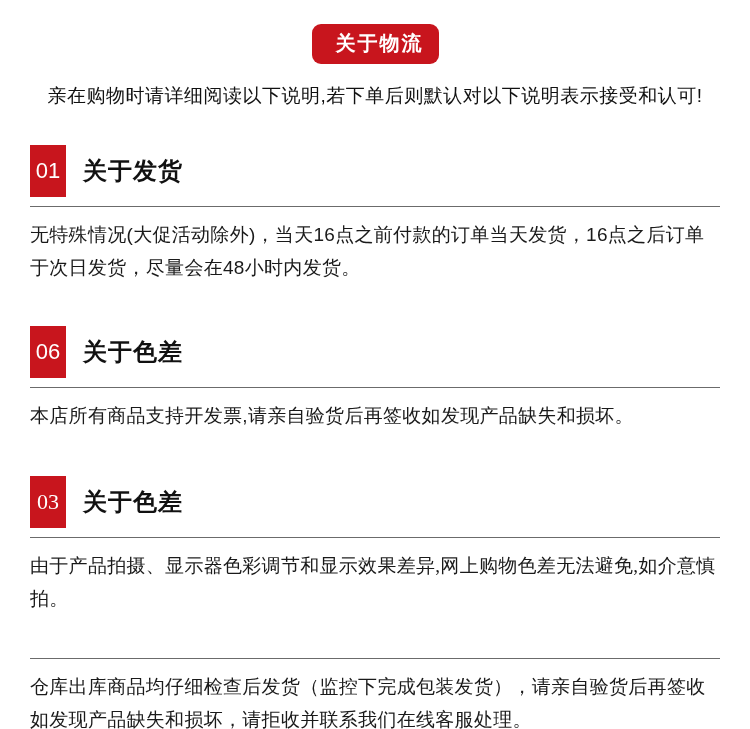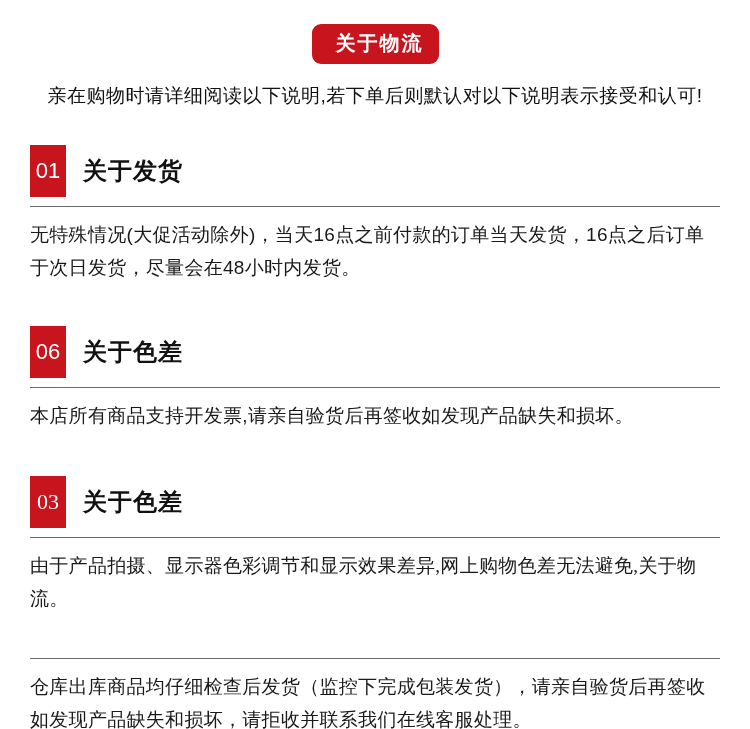--- a/index.html
+++ b/index.html
@@ -103,21 +103,21 @@
     <div class="divider"></div>
     <div class="section-body">本店所有商品支持开发票,请亲自验货后再签收如发现产品缺失和损坏。</div>
   </div>
 
   <div class="section section-3">
     <div class="section-header">
       <div class="num-badge">03</div>
       <div class="section-title">关于色差</div>
     </div>
     <div class="divider"></div>
-    <div class="section-body">由于产品拍摄、显示器色彩调节和显示效果差异,网上购物色差无法避免,关于物流。</div>
+    <div class="section-body">由于产品拍摄、显示器色彩调节和显示效果差异,网上购物色差无法避免,如介意慎拍。</div>
   </div>
 
   <div class="section section-4">
     <div class="divider"></div>
     <div class="section-body">仓库出库商品均仔细检查后发货（监控下完成包装发货），请亲自验货后再签收如发现产品缺失和损坏，请拒收并联系我们在线客服处理。</div>
   </div>
 
 </div>
 
 </body></html>

